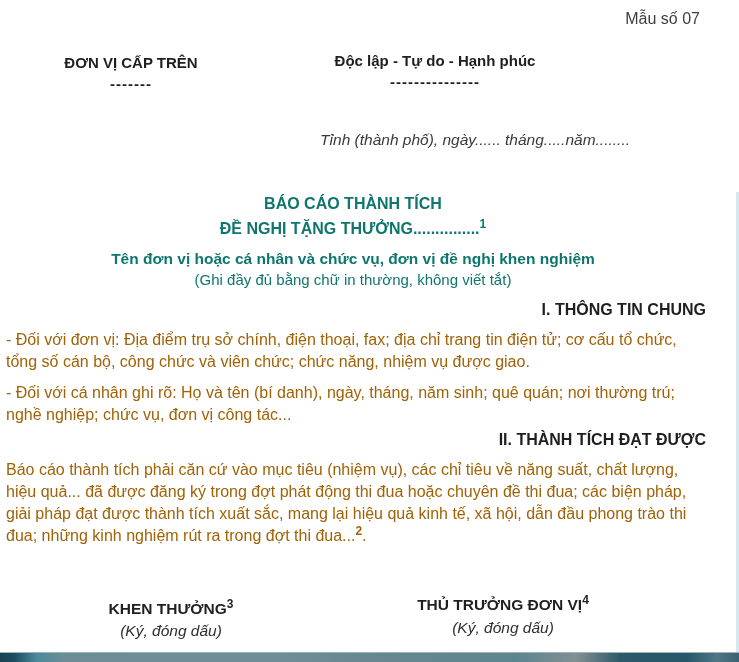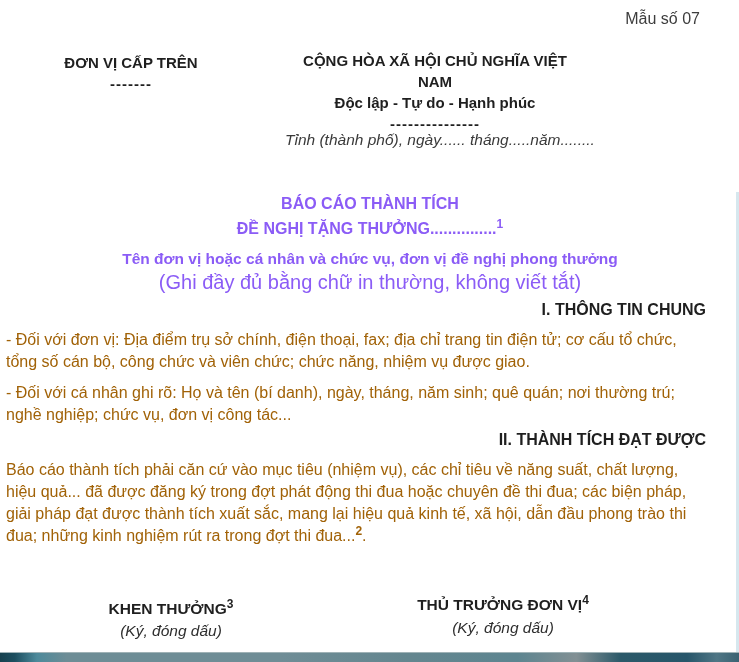--- a/index.html
+++ b/index.html
@@ -26,29 +26,29 @@
   }
   .hdr-right {
     position: absolute; top: 50px; left: 285px; width: 300px;
     text-align: center; font-weight: bold; font-size: 15px; line-height: 21px;
     color: #1f1f1f;
   }
   .hdr-divider { font-weight: bold; letter-spacing: 1px; }
 
   .date-line {
     position: absolute; top: 131px; left: 285px; width: 345px;
-    text-align: left; font-style: italic; font-size: 15.5px; color: #3a3a3a;
+    text-align: right; font-style: italic; font-size: 15.5px; color: #3a3a3a;
   }
 
   
-  .title-block { position: absolute; left: 0; width: 706px; text-align: center; color: #8b5cf6; margin-left: 17px; }
+  .title-block { position: absolute; left: 0; width: 706px; text-align: center; color: #0f766e; }
   .title-1 { top: 195px; font-weight: bold; font-size: 16px; }
   .title-2 { top: 220px; font-weight: bold; font-size: 16px; }
   .subtitle { top: 250px; font-weight: bold; font-size: 15.5px; }
-  .subnote  { top: 271px; font-size: 20px; }
+  .subnote  { top: 271px; font-size: 15px; }
 
   .sup {
     font-weight: bold; font-size: 12px;
     vertical-align: super; line-height: 0;
   }
 
   
   .sec-heading {
     position: absolute; left: 6px; width: 700px;
     font-weight: bold; font-size: 16px; color: #1f1f1f; text-align: right;
@@ -92,32 +92,31 @@
 <div class="page">
 
   <div class="form-label">Mẫu số 07</div>
 
   <div class="hdr-left">
     <div>ĐƠN VỊ CẤP TRÊN</div>
     <div class="hdr-divider">-------</div>
   </div>
 
   <div class="hdr-right">
-    <div>CỘNG HÒA XÃ HỘI CHỦ NGHĨA VIỆT NAM</div>
     <div>Độc lập - Tự do - Hạnh phúc</div>
     <div class="hdr-divider">---------------</div>
   </div>
 
   <div class="date-line">Tỉnh (thành phố), ngày...... tháng.....năm........</div>
 
   <div class="title-block title-1">BÁO CÁO THÀNH TÍCH</div>
 
   <div class="title-block title-2"><span>ĐỀ NGHỊ TẶNG THƯỞNG...............</span><span class="sup">1</span></div>
 
-  <div class="title-block subtitle">Tên đơn vị hoặc cá nhân và chức vụ, đơn vị đề nghị phong thưởng</div>
+  <div class="title-block subtitle">Tên đơn vị hoặc cá nhân và chức vụ, đơn vị đề nghị khen nghiệm</div>
   <div class="title-block subnote">(Ghi đầy đủ bằng chữ in thường, không viết tắt)</div>
 
   <div class="sec-heading h1-top">I. THÔNG TIN CHUNG</div>
   <div class="sec-para p1-top">- Đối với đơn vị: Địa điểm trụ sở chính, điện thoại, fax; địa chỉ trang tin điện tử; cơ cấu tổ chức, tổng số cán bộ, công chức và viên chức; chức năng, nhiệm vụ được giao.</div>
   <div class="sec-para p2-top">- Đối với cá nhân ghi rõ: Họ và tên (bí danh), ngày, tháng, năm sinh; quê quán; nơi thường trú; nghề nghiệp; chức vụ, đơn vị công tác...</div>
 
   <div class="sec-heading h2-top">II. THÀNH TÍCH ĐẠT ĐƯỢC</div>
   <div class="sec-para p3-top"><span>Báo cáo thành tích phải căn cứ vào mục tiêu (nhiệm vụ), các chỉ tiêu về năng suất, chất lượng, hiệu quả... đã được đăng ký trong đợt phát động thi đua hoặc chuyên đề thi đua; các biện pháp, giải pháp đạt được thành tích xuất sắc, mang lại hiệu quả kinh tế, xã hội, dẫn đầu phong trào thi đua; những kinh nghiệm rút ra trong đợt thi đua...</span><span class="sup">2</span><span>.</span></div>
 
   <div class="sig sig-left">

